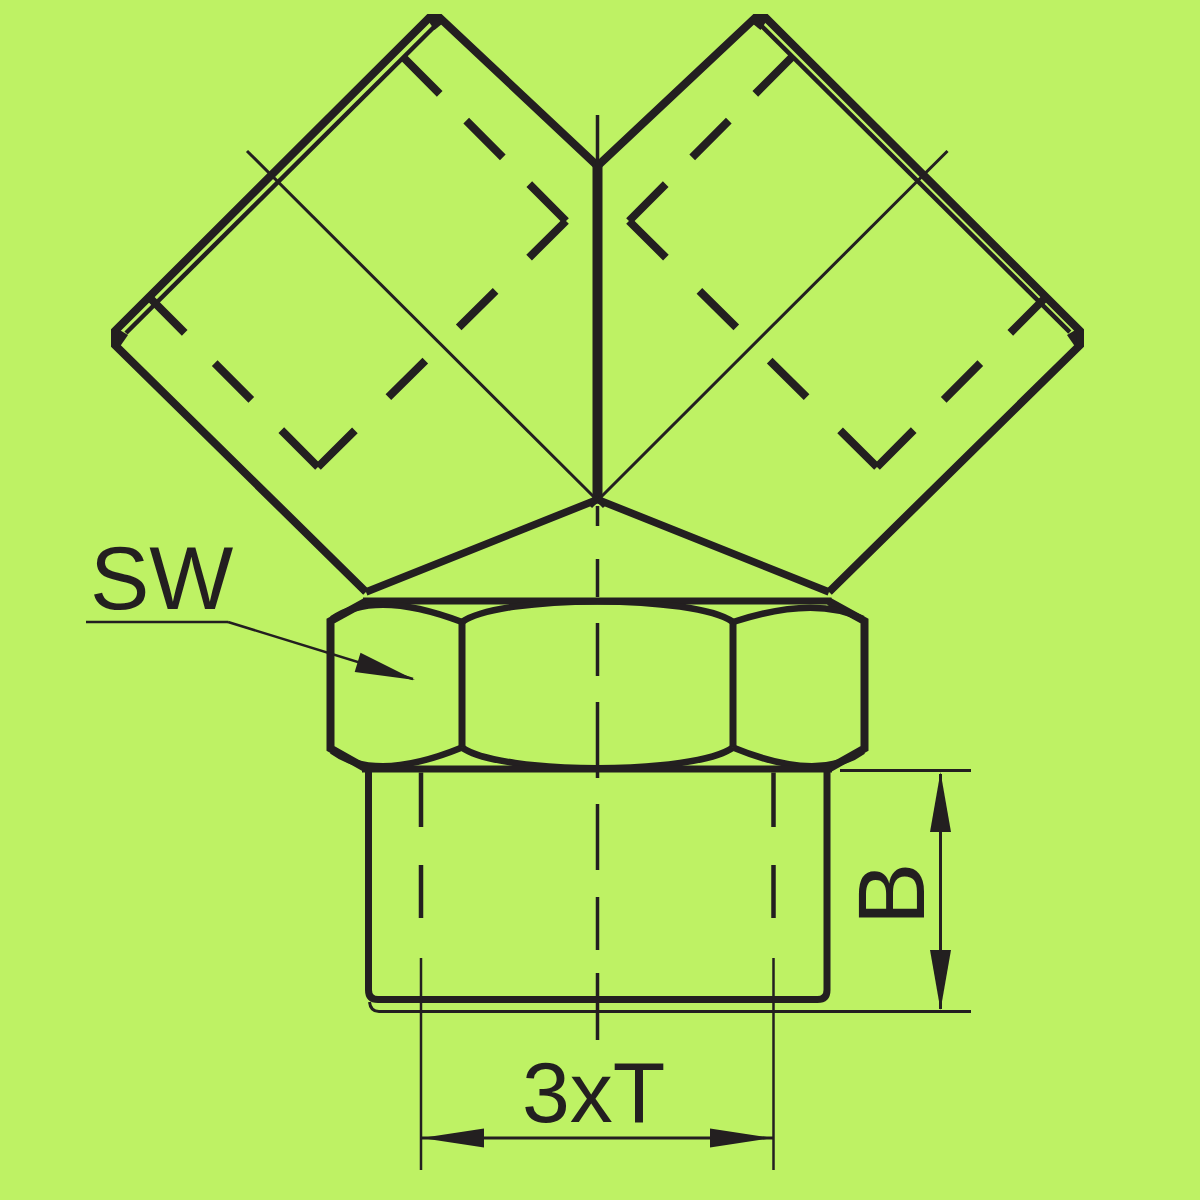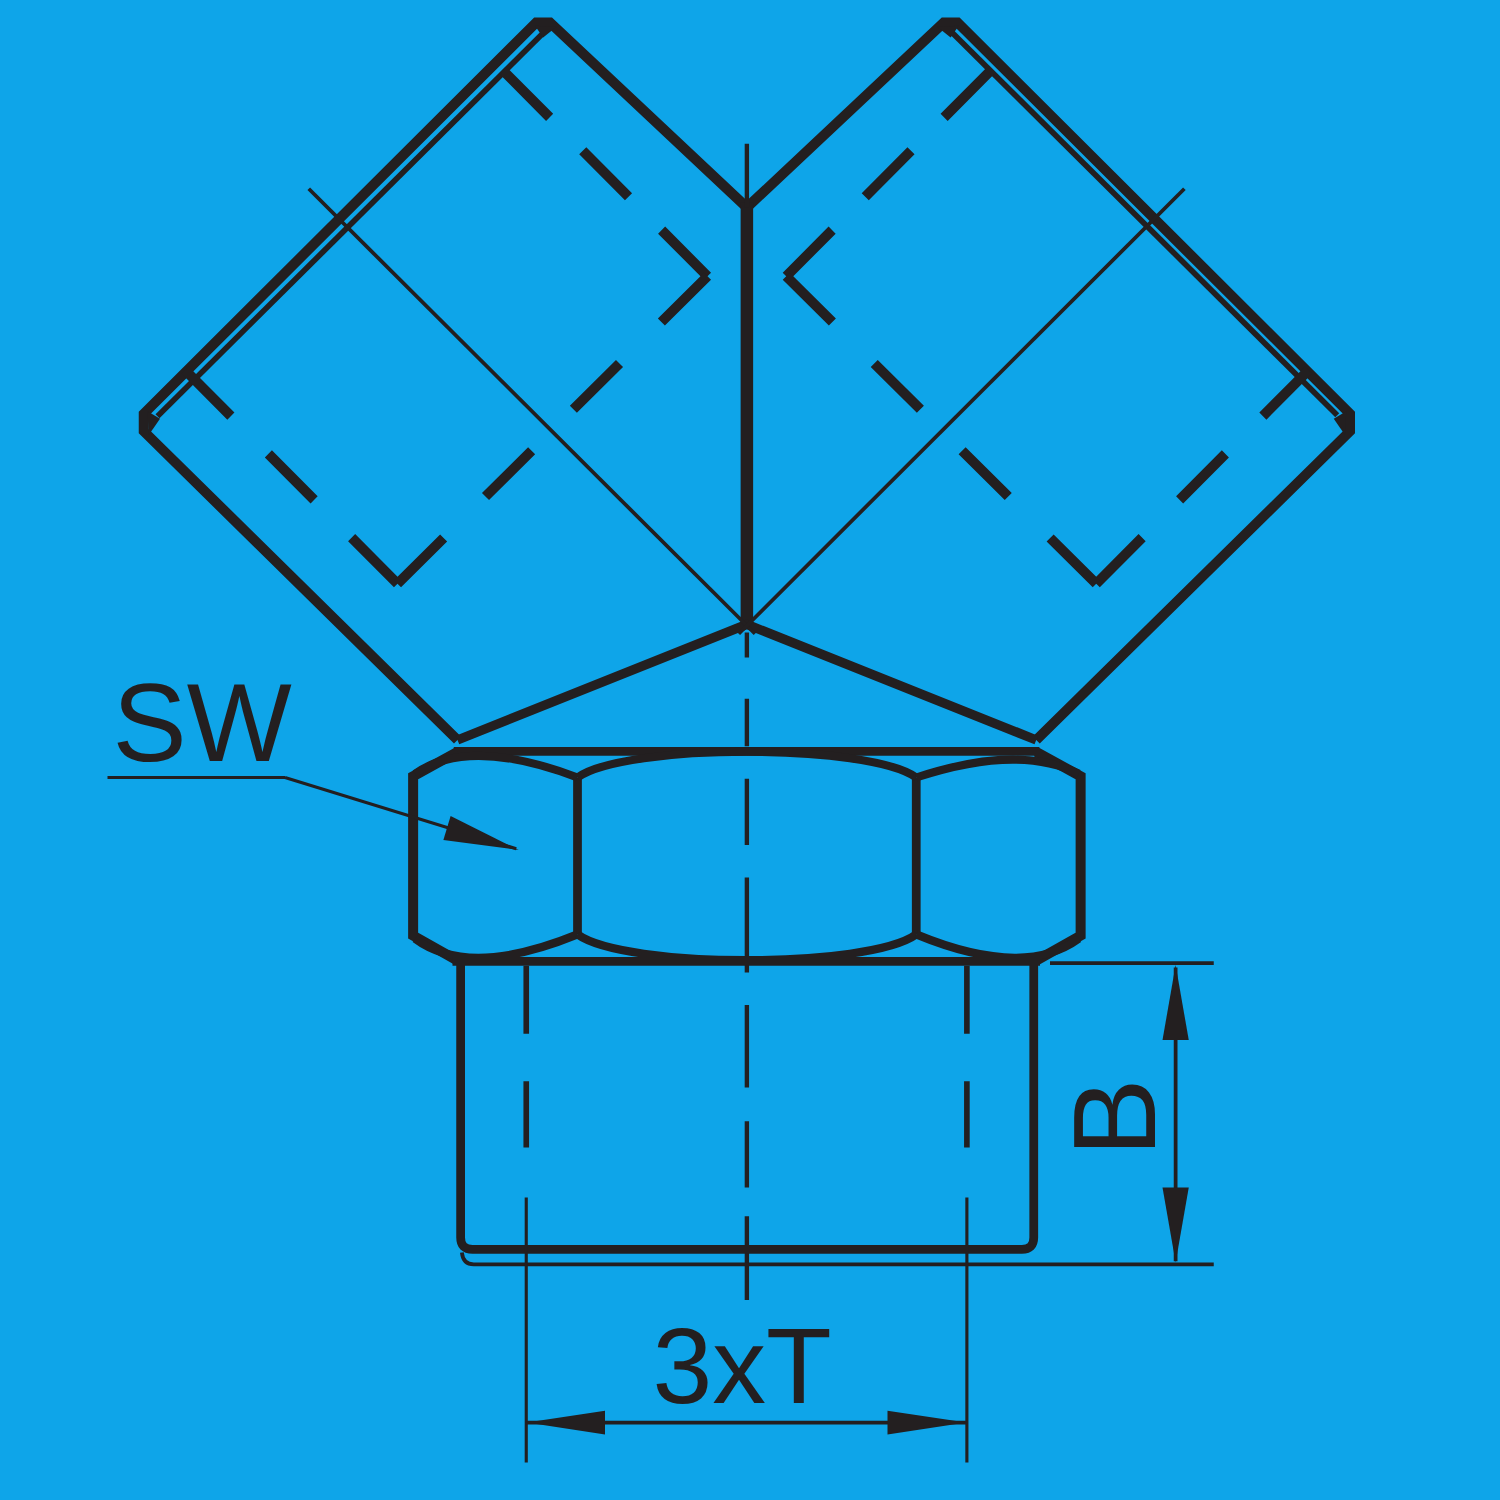--- a/index.html
+++ b/index.html
@@ -1,16 +1,16 @@
 <!DOCTYPE html>
 <html><head>
 <meta charset="utf-8">
 <style>
   html,body{margin:0;padding:0;background:#ffffff;}
-  .wrap{width:1200px;height:1200px;position:relative;background:#0ea5e9;}
+  .wrap{width:1200px;height:1200px;position:relative;background:#bef264;}
   text{font-family:"Liberation Sans", sans-serif; fill:#231f20;}
 </style>
 </head>
 <body>
 <div class="wrap">
 <svg width="1200" height="1200" viewBox="0 0 1200 1200" xmlns="http://www.w3.org/2000/svg">
   <g stroke="#231f20" fill="none" stroke-linecap="butt">
 
     <path d="M597.5,166 L440,18 L429,18 L115,331 L115,345 L366,592" stroke-width="8" stroke-linejoin="miter"></path>
 

